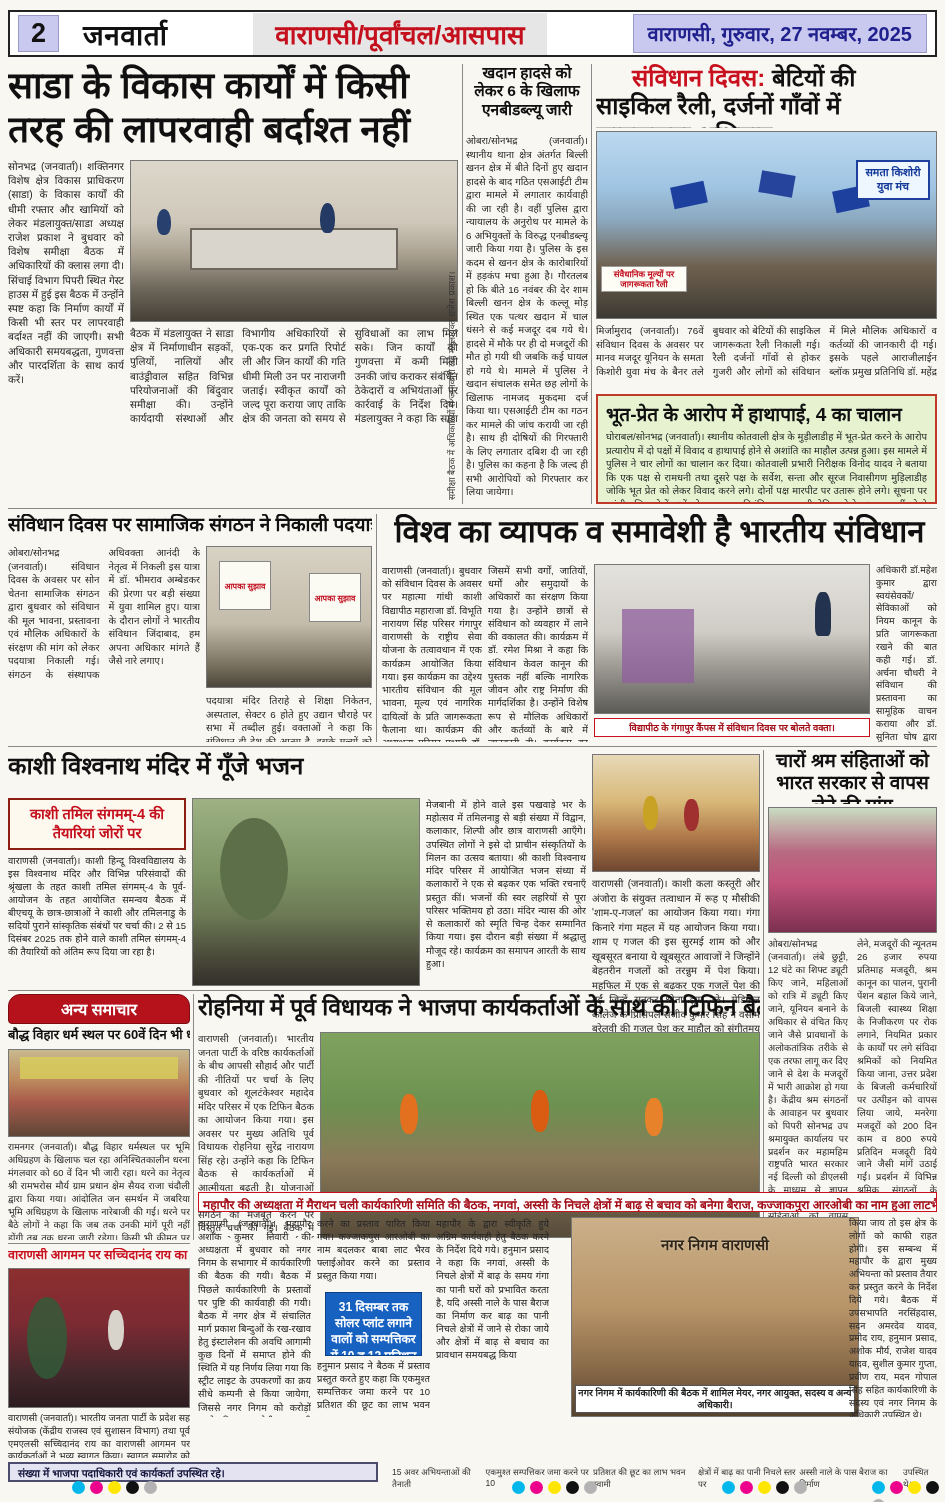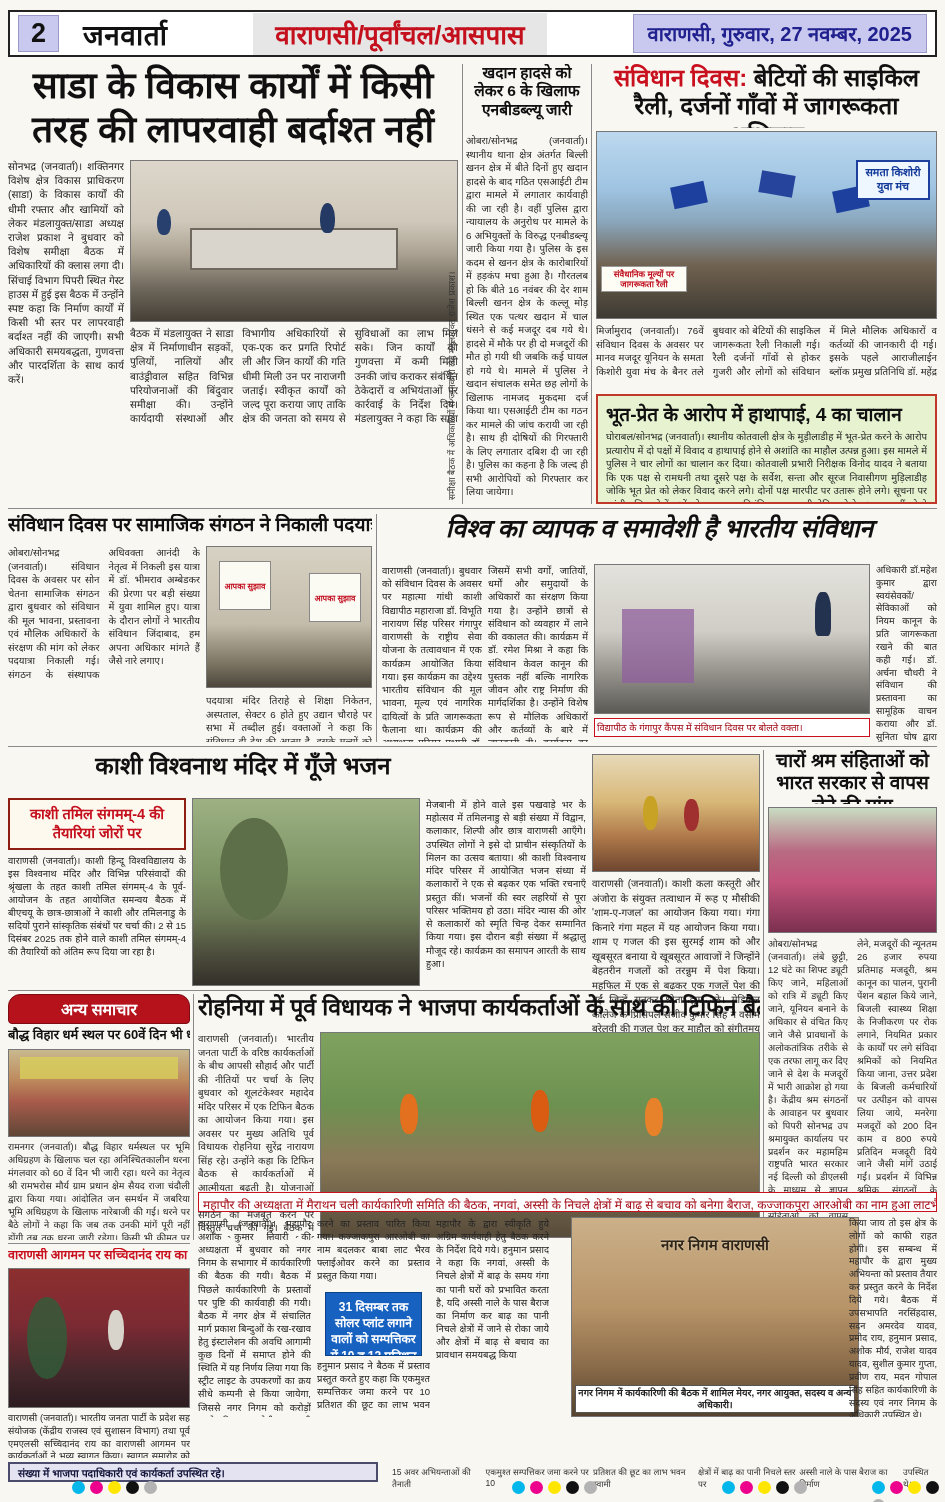--- a/index.html
+++ b/index.html
@@ -11,21 +11,21 @@
   .masthead{position:absolute;left:8px;top:10px;width:929px;height:47px;border:2.5px solid #222;
             background:#fff;display:flex;align-items:center;gap:10px;padding:0 8px;}
   .pnum{background:#c9c9ef;color:#111;font-weight:800;font-size:27px;padding:2px 12px;border:1px solid #9a9ac9;}
   .pname{font-weight:800;font-size:28px;color:#111;letter-spacing:.5px;margin-left:14px;}
   .msec{flex:1;text-align:center;}
   .msec span{display:inline-block;background:#e6e6e6;color:#c40f1d;font-weight:800;font-size:26px;padding:3px 22px;}
   .mdate{background:#c9c9ef;color:#20208e;font-weight:800;font-size:20px;padding:5px 14px;border:1px solid #9a9ac9;}
 
   
   .story{position:absolute;overflow:hidden;}
-  .hl{font-weight:800;color:#101010;line-height:1.18;text-align:center;}
+  .hl{font-weight:800;color:#101010;line-height:1.18;}
   .body{font-size:10.3px;line-height:1.38;text-align:justify;color:#262626;overflow:hidden;}
   .redbar{background:#c8101e;color:#fff;font-weight:800;text-align:center;}
   .vline{position:absolute;width:0;border-left:1.5px solid #8a8a8a;}
   .hline{position:absolute;height:0;border-top:1.5px solid #8a8a8a;}
   .cols2{column-count:2;column-gap:9px;}
   .cols3{column-count:3;column-gap:9px;}
 
   
   .photo{position:relative;overflow:hidden;border:1px solid #777;background:#9a958b;}
   .ph-meeting{background:linear-gradient(180deg,#ddd7cb 0%,#cfc8ba 38%,#aaa191 58%,#6d665a 80%,#453f36 100%);}
@@ -70,21 +70,21 @@
   .greenbox{background:#e7f3d0;border:2.5px solid #c0392b;padding:5px 8px;}
   .greenbox .gb-h{color:#101010;font-weight:800;font-size:19px;margin-bottom:3px;}
   .ghz-badge{background:#e2f1c8;border:2px solid #c0392b;border-radius:12px;color:#c40f1d;font-weight:800;
              font-size:13.5px;text-align:center;padding:4px 6px;line-height:1.25;}
   .anya-banner{background:#b5121c;color:#fff;font-weight:800;font-size:16px;text-align:center;
                border-radius:12px 12px 4px 4px;padding:3px 0;border:1.5px solid #7d0b12;}
   .tamilbox{border:2.5px solid #8e1d14;background:#fdf9ef;color:#c40f1d;font-weight:800;font-size:14.5px;
             text-align:center;padding:5px 4px;line-height:1.3;}
   .bluebox{background:#1761c0;color:#fff;font-weight:800;font-size:12px;text-align:center;
            padding:6px 4px;line-height:1.35;border:1px solid #0d4186;}
-  .subred{border:1.5px solid #c8101e;color:#a30d18;background:#fff;font-weight:400;}
+  .subred{border:1.5px solid #c8101e;color:#a30d18;background:#fff;font-weight:700;text-align:center;}
   .vtext{writing-mode:vertical-rl;transform:rotate(180deg);font-size:9px;color:#333;line-height:1.1;}
 
   
   .fragrow{position:absolute;display:flex;justify-content:space-between;font-size:8.6px;color:#333;}
   .lbox{position:absolute;border:2px solid #4b4b6e;background:#e3e3f2;font-weight:700;font-size:10.5px;
         padding:2px 8px;color:#16163c;}
   .dotgroup span{display:inline-block;width:13px;height:13px;border-radius:50%;margin-right:5px;vertical-align:middle;}
   .dots{position:absolute;top:1478px;}
 </style>
 </head>
@@ -115,21 +115,21 @@
   <div class="vline" data-name="divider" style="left:462px;top:64px;height:440px;"></div>
 
   <div class="story" data-name="story-khadan" style="left:466px;top:64px;width:122px;height:440px;">
     <div class="hl" data-name="khadan-headline" style="font-size:15.5px;text-align:center;height:66px;overflow:hidden;">खदान हादसे को लेकर 6 के खिलाफ एनबीडब्ल्यू जारी</div>
     <div class="body" data-name="khadan-body" style="height:368px;margin-top:4px;font-size:9.8px;">ओबरा/सोनभद्र (जनवार्ता)। स्थानीय थाना क्षेत्र अंतर्गत बिल्ली खनन क्षेत्र में बीते दिनों हुए खदान हादसे के बाद गठित एसआईटी टीम द्वारा मामले में लगातार कार्यवाही की जा रही है। वहीं पुलिस द्वारा न्यायालय के अनुरोध पर मामले के 6 अभियुक्तों के विरुद्ध एनबीडब्ल्यू जारी किया गया है। पुलिस के इस कदम से खनन क्षेत्र के कारोबारियों में हड़कंप मचा हुआ है। गौरतलब हो कि बीते 16 नवंबर की देर शाम बिल्ली खनन क्षेत्र के कल्लू मोड़ स्थित एक पत्थर खदान में चाल धंसने से कई मजदूर दब गये थे। हादसे में मौके पर ही दो मजदूरों की मौत हो गयी थी जबकि कई घायल हो गये थे। मामले में पुलिस ने खदान संचालक समेत छह लोगों के खिलाफ नामजद मुकदमा दर्ज किया था। एसआईटी टीम का गठन कर मामले की जांच करायी जा रही है। साथ ही दोषियों की गिरफ्तारी के लिए लगातार दबिश दी जा रही है। पुलिस का कहना है कि जल्द ही सभी आरोपियों को गिरफ्तार कर लिया जायेगा।</div>
   </div>
   <div class="vline" data-name="divider" style="left:591px;top:64px;height:440px;"></div>
 
   <div class="story" data-name="story-samvidhan-rally" style="left:596px;top:64px;width:341px;height:326px;">
     <div class="hl" data-name="rally-headline" style="font-size:24px;height:64px;overflow:hidden;">
-      <span data-name="rally-kicker" style="color:#c8101e;">संविधान दिवस:</span>
+      <span data-name="rally-kicker" style="color:#c8101e;margin-left:36px;">संविधान दिवस:</span>
       <span data-name="rally-headline-rest"> बेटियों की साइकिल रैली, दर्जनों गाँवों में जागरूकता अभियान</span>
     </div>
     <div class="photo ph-rally" data-name="rally-photo" style="margin-top:3px;height:188px;">
       <i class="flag" data-name="blue-flag" style="left:22%;top:28%;"></i>
       <i class="flag f2" data-name="blue-flag" style="left:48%;top:22%;"></i>
       <i class="flag" data-name="blue-flag" style="left:70%;top:30%;"></i>
       <span class="banner-w" data-name="rally-banner-left" style="left:4px;bottom:26px;width:86px;">संवैधानिक मूल्यों पर जागरूकता रैली</span>
       <span class="banner-b" data-name="rally-banner-right" style="right:6px;top:28px;width:74px;">समता किशोरी युवा मंच</span>
     </div>
     <div class="body cols3" data-name="rally-body" style="margin-top:5px;height:62px;font-size:9.8px;">मिर्जामुराद (जनवार्ता)। 76वें संविधान दिवस के अवसर पर मानव मजदूर यूनियन के समता किशोरी युवा मंच के बैनर तले बुधवार को बेटियों की साइकिल जागरूकता रैली निकाली गई। रैली दर्जनों गाँवों से होकर गुजरी और लोगों को संविधान में मिले मौलिक अधिकारों व कर्तव्यों की जानकारी दी गई। इसके पहले आराजीलाईन ब्लॉक प्रमुख प्रतिनिधि डॉ. महेंद्र सिंह पटेल ने ब्लॉक मुख्यालय से रैली को हरी झंडी दिखाकर रवाना किया। रैली बीरभानपुर, हरपुर, गंजारी, आछीपुर, हरसेवन, मेदिनीपुर, नागेपुर, कचनार सहित कई गाँवों से गुजरी। संचालन राजकुमार गुप्ता ने किया। रैली में फूला, सपना, नन्दिनी, कविता, नेहा, सरोजा, अंजलि, मुस्कान, पायल सहित बड़ी संख्या में प्रतिभागी मौजूद रहीं।</div>
@@ -149,21 +149,21 @@
       <div class="photo ph-pad" data-name="padyatra-photo" style="position:absolute;left:198px;top:0;width:166px;height:142px;">
         <span class="placard" data-name="protest-placard" style="left:12px;top:14px;width:52px;">आपका सुझाव</span>
         <span class="placard" data-name="protest-placard" style="right:10px;top:26px;width:52px;">आपका सुझाव</span>
       </div>
       <div class="body" data-name="padyatra-body-more" style="position:absolute;left:198px;top:148px;width:166px;height:48px;font-size:9.8px;">पदयात्रा मंदिर तिराहे से शिक्षा निकेतन, अस्पताल, सेक्टर 6 होते हुए उद्यान चौराहे पर सभा में तब्दील हुई। वक्ताओं ने कहा कि संविधान ही देश की आत्मा है, इसके मूल्यों को जन-जन तक पहुंचाना हम सबका दायित्व है। इस अवसर पर संगठन के पदाधिकारी एवं सदस्य उपस्थित रहे।</div>
     </div>
   </div>
   <div class="vline" data-name="divider" style="left:376px;top:514px;height:228px;"></div>
 
   <div class="story" data-name="story-vishva-samvidhan" style="left:382px;top:514px;width:555px;height:228px;">
-    <div class="hl" data-name="vishva-headline" style="font-size:25px;text-align:center;height:44px;overflow:hidden;font-style:italic;">विश्व का व्यापक व समावेशी है भारतीय संविधान</div>
+    <div class="hl" data-name="vishva-headline" style="font-size:31px;text-align:center;height:44px;overflow:hidden;">विश्व का व्यापक व समावेशी है भारतीय संविधान</div>
     <div style="position:relative;height:178px;margin-top:6px;" data-name="vishva-content">
       <div class="body" data-name="vishva-col1" style="position:absolute;left:0;top:0;width:100px;height:178px;font-size:9.6px;">वाराणसी (जनवार्ता)। बुधवार को संविधान दिवस के अवसर पर महात्मा गांधी काशी विद्यापीठ महाराजा डॉ. विभूति नारायण सिंह परिसर गंगापुर वाराणसी के राष्ट्रीय सेवा योजना के तत्वावधान में एक कार्यक्रम आयोजित किया गया। इस कार्यक्रम का उद्देश्य भारतीय संविधान की मूल भावना, मूल्य एवं नागरिक दायित्वों के प्रति जागरूकता फैलाना था। कार्यक्रम की अध्यक्षता परिसर प्रभारी डॉ. मनीष कुमार सिंह ने की। उन्होंने कहा कि भारतीय संविधान विश्व का सबसे व्यापक और समावेशी संविधान है,</div>
       <div class="body" data-name="vishva-col2" style="position:absolute;left:106px;top:0;width:100px;height:178px;font-size:9.6px;">जिसमें सभी वर्गों, जातियों, धर्मों और समुदायों के अधिकारों का संरक्षण किया गया है। उन्होंने छात्रों से संविधान को व्यवहार में लाने की वकालत की। कार्यक्रम में डॉ. रमेश मिश्रा ने कहा कि संविधान केवल कानून की पुस्तक नहीं बल्कि नागरिक जीवन और राष्ट्र निर्माण की मार्गदर्शिका है। उन्होंने विशेष रूप से मौलिक अधिकारों और कर्तव्यों के बारे में जानकारी दी। कार्यक्रम का संचालन डॉ.राम प्रकाश सिंह यादव ने किया। धन्यवाद ज्ञापन डॉ. राजेश कुमार सिंह परिसर के शिक्षकों एवं स्वयंसेवकों के साथ सम्पन्न हुआ।</div>
       <div class="photo ph-class" data-name="vishva-photo" style="position:absolute;left:212px;top:0;width:276px;height:150px;">
         <i class="blob1" data-name="speaker-figure"></i>
         <i class="blob2" data-name="audience-figure"></i>
       </div>
       <div class="subred" data-name="vishva-caption" style="position:absolute;left:212px;top:154px;width:276px;font-size:9.5px;padding:2px;">विद्यापीठ के गंगापुर कैंपस में संविधान दिवस पर बोलते वक्ता।</div>
       <div class="body" data-name="vishva-col3" style="position:absolute;left:494px;top:0;width:61px;height:178px;font-size:9.3px;">अधिकारी डॉ.महेश कुमार द्वारा स्वयंसेवकों/सेविकाओं को नियम कानून के प्रति जागरूकता रखने की बात कही गई। डॉ. अर्चना चौधरी ने संविधान की प्रस्तावना का सामूहिक वाचन कराया और डॉ. सुनिता घोष द्वारा एनएसएस स्वयंसेवकों को शपथ दिलाई गई। उसके अवसर पर संविधान जागरूकता रैली एवं पोस्टर प्रतियोगिता का आयोजन हुआ। कार्यक्रम का समापन राष्ट्रगान के साथ सम्पन्न हुआ।</div>
     </div>

